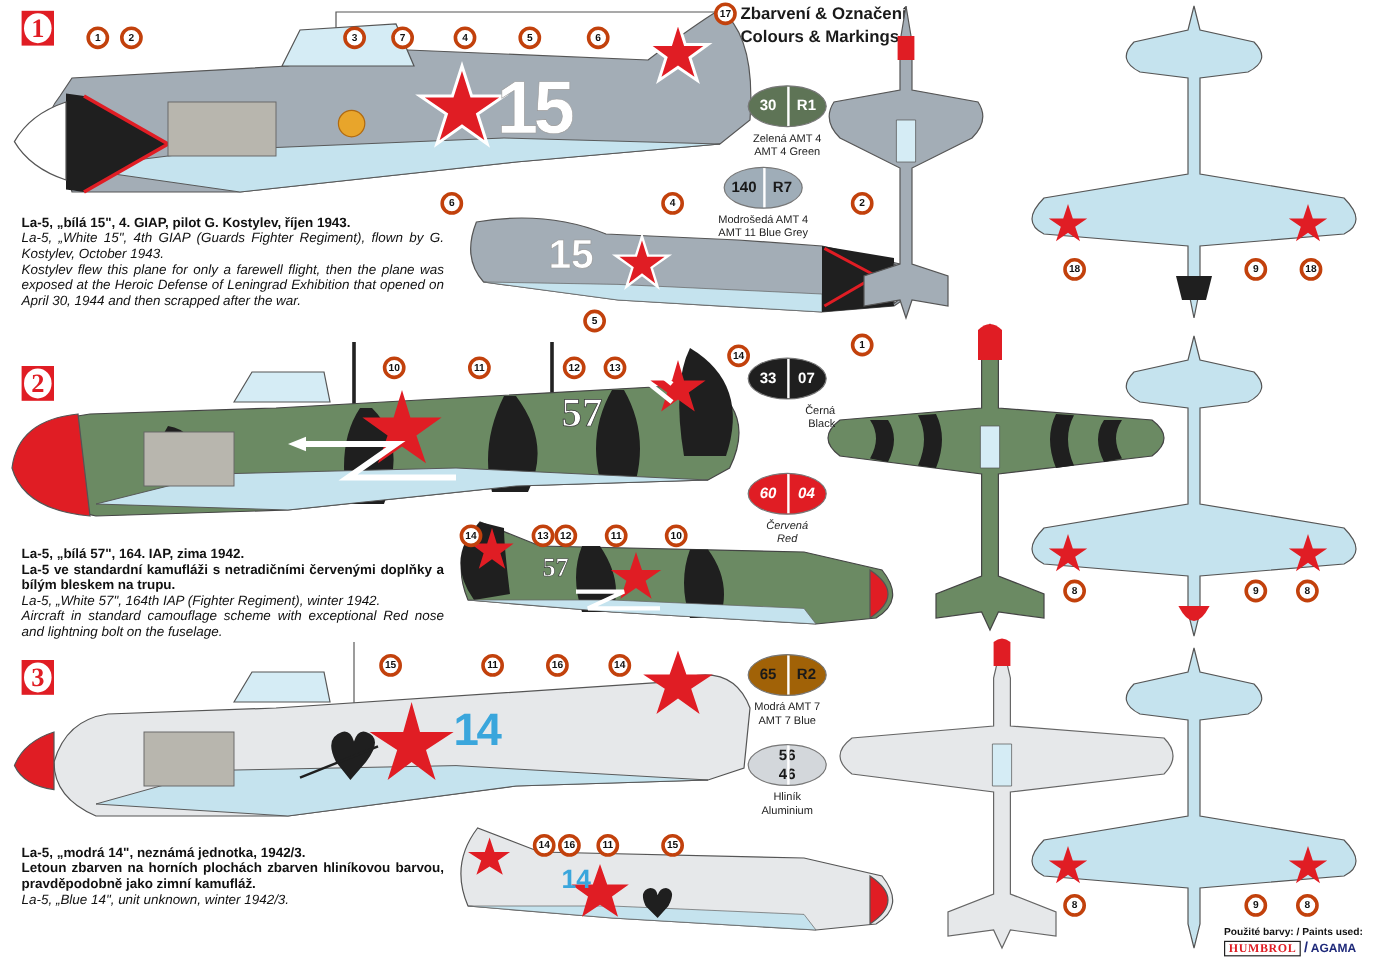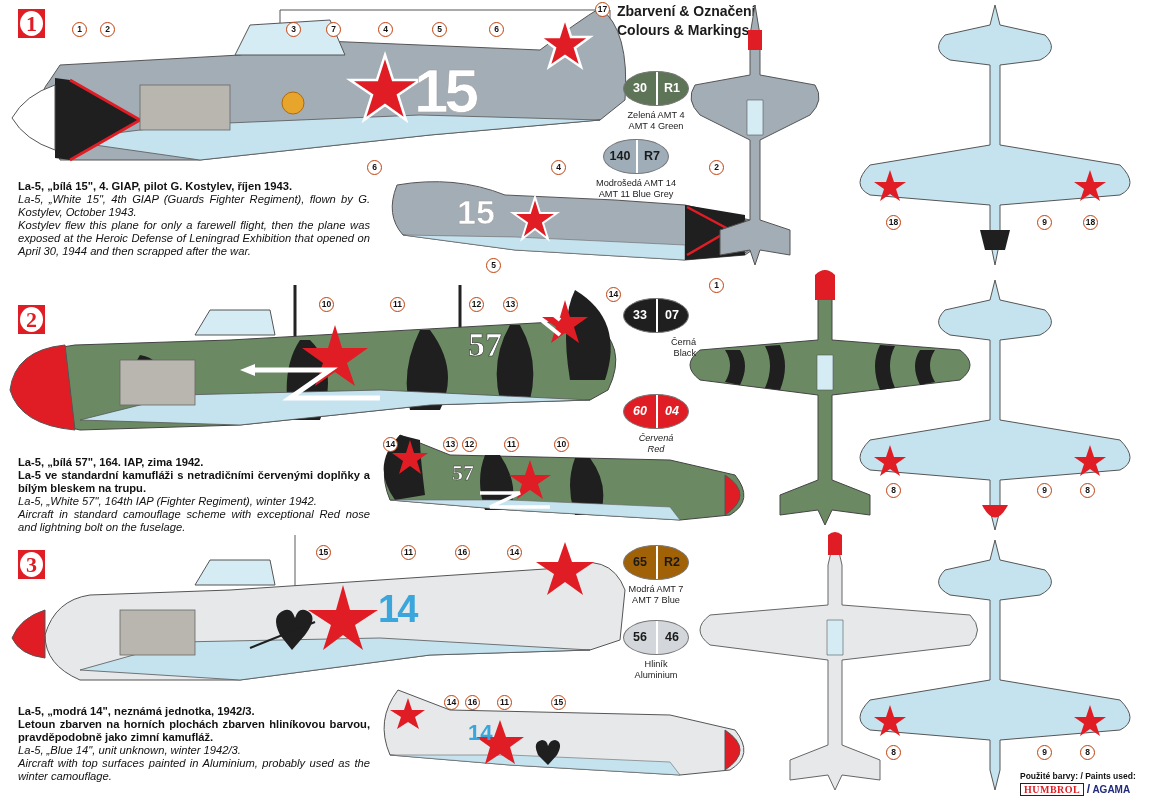--- a/index.html
+++ b/index.html
@@ -12,21 +12,21 @@
   .desc .cz-h{font-weight:bold;}
   .desc .cz{font-weight:bold;text-align:justify;}
   .desc .en{font-style:italic;text-align:justify;}
   .swatch{position:absolute;width:80px;text-align:center;font-size:9.2px;line-height:11px;color:#222;}
   .swatch .oval{width:64px;height:33px;border-radius:50%;margin:0 auto 4px;display:flex;position:relative;overflow:hidden;border:1px solid #777;}
   .swatch .oval span{flex:1;display:flex;align-items:center;justify-content:center;font-weight:bold;font-size:12.5px;}
   .swatch .oval .divider{position:absolute;left:50%;top:0;bottom:0;width:1.5px;background:#fff;}
   .paints{position:absolute;left:1020px;top:771px;font-size:8.5px;font-weight:bold;}
   .humbrol{display:inline-block;border:1.5px solid #222;color:#e01d24;font-family:"Liberation Serif",serif;font-weight:bold;font-size:10px;letter-spacing:0.5px;padding:0 3px;line-height:11px;}
   .agama{color:#1f2a7a;font-weight:bold;font-size:10px;}
-  .callout{position:absolute;width:13px;height:13px;border:1px solid #c2410c;border-radius:50%;background:#fff;font-size:8.5px;line-height:13px;text-align:center;font-weight:bold;}
+  .callout{position:absolute;width:13px;height:13px;border:3px solid #c2410c;border-radius:50%;background:#fff;font-size:8.5px;line-height:13px;text-align:center;font-weight:bold;}
   svg{position:absolute;overflow:visible;}
 </style>
 </head>
 <body>
 
 <div class="title">
   <div>Zbarvení &amp; Označení</div>
   <div>Colours &amp; Markings</div>
 </div>
 
@@ -202,39 +202,38 @@
 <div class="desc" style="top:456px;">
   <div class="cz-h">La-5, „bílá 57", 164. IAP, zima 1942.</div>
   <div class="cz">La-5 ve standardní kamufláži s netradičními červenými doplňky a bílým bleskem na trupu.</div>
   <div class="en">La-5, „White 57", 164th IAP (Fighter Regiment), winter  1942.</div>
   <div class="en">Aircraft in standard camouflage scheme with exceptional Red nose and lightning bolt on the fuselage.</div>
 </div>
 <div class="desc" style="top:705px;">
   <div class="cz-h">La-5, „modrá 14", neznámá jednotka, 1942/3.</div>
   <div class="cz">Letoun zbarven na horních plochách zbarven hliníkovou barvou, pravděpodobně jako zimní kamufláž.</div>
   <div class="en">La-5, „Blue 14", unit unknown, winter  1942/3.</div>
-  <div class="en">Aircraft with top surfaces painted in Aluminium, probably used as the winter camouflage.</div>
 </div>
 
 <div class="swatch" style="left:616px;top:71px;">
   <div class="oval" style="background:#5e7456;color:#fff;">
       <span>30</span>
       <span>R1</span>
       <div class="divider"></div>
     </div>
   <div>Zelená AMT 4</div>
   <div>AMT 4 Green</div>
 </div>
 <div class="swatch" style="left:596px;top:139px;">
   <div class="oval" style="background:#9fadb8;color:#1a1a1a;">
       <span>140</span>
       <span>R7</span>
       <div class="divider"></div>
     </div>
-  <div>Modrošedá AMT 14</div>
+  <div>Modrošedá AMT 4</div>
   <div>AMT 11 Blue Grey</div>
 </div>
 <div class="swatch" style="left:616px;top:298px;text-align:right;">
   <div class="oval" style="background:#1f1f1f;color:#fff;">
       <span>33</span>
       <span>07</span>
       <div class="divider"></div>
     </div>
   <div>Černá</div>
   <div>Black</div>
@@ -251,21 +250,21 @@
 <div class="swatch" style="left:616px;top:545px;">
   <div class="oval" style="background:#a16207;color:#1a1a1a;">
       <span>65</span>
       <span>R2</span>
       <div class="divider"></div>
     </div>
   <div>Modrá AMT 7</div>
   <div>AMT 7 Blue</div>
 </div>
 <div class="swatch" style="left:616px;top:620px;">
-  <div class="oval" style="background:#d3d7db;color:#1a1a1a;">
+  <div class="oval" style="background:#d3d7db;color:#1a1a1a;flex-direction:column;">
       <span>56</span>
       <span>46</span>
       <div class="divider"></div>
     </div>
   <div>Hliník</div>
   <div>Aluminium</div>
 </div>
 
 <div class="paints">
   <div>Použité barvy: / Paints used:</div>

